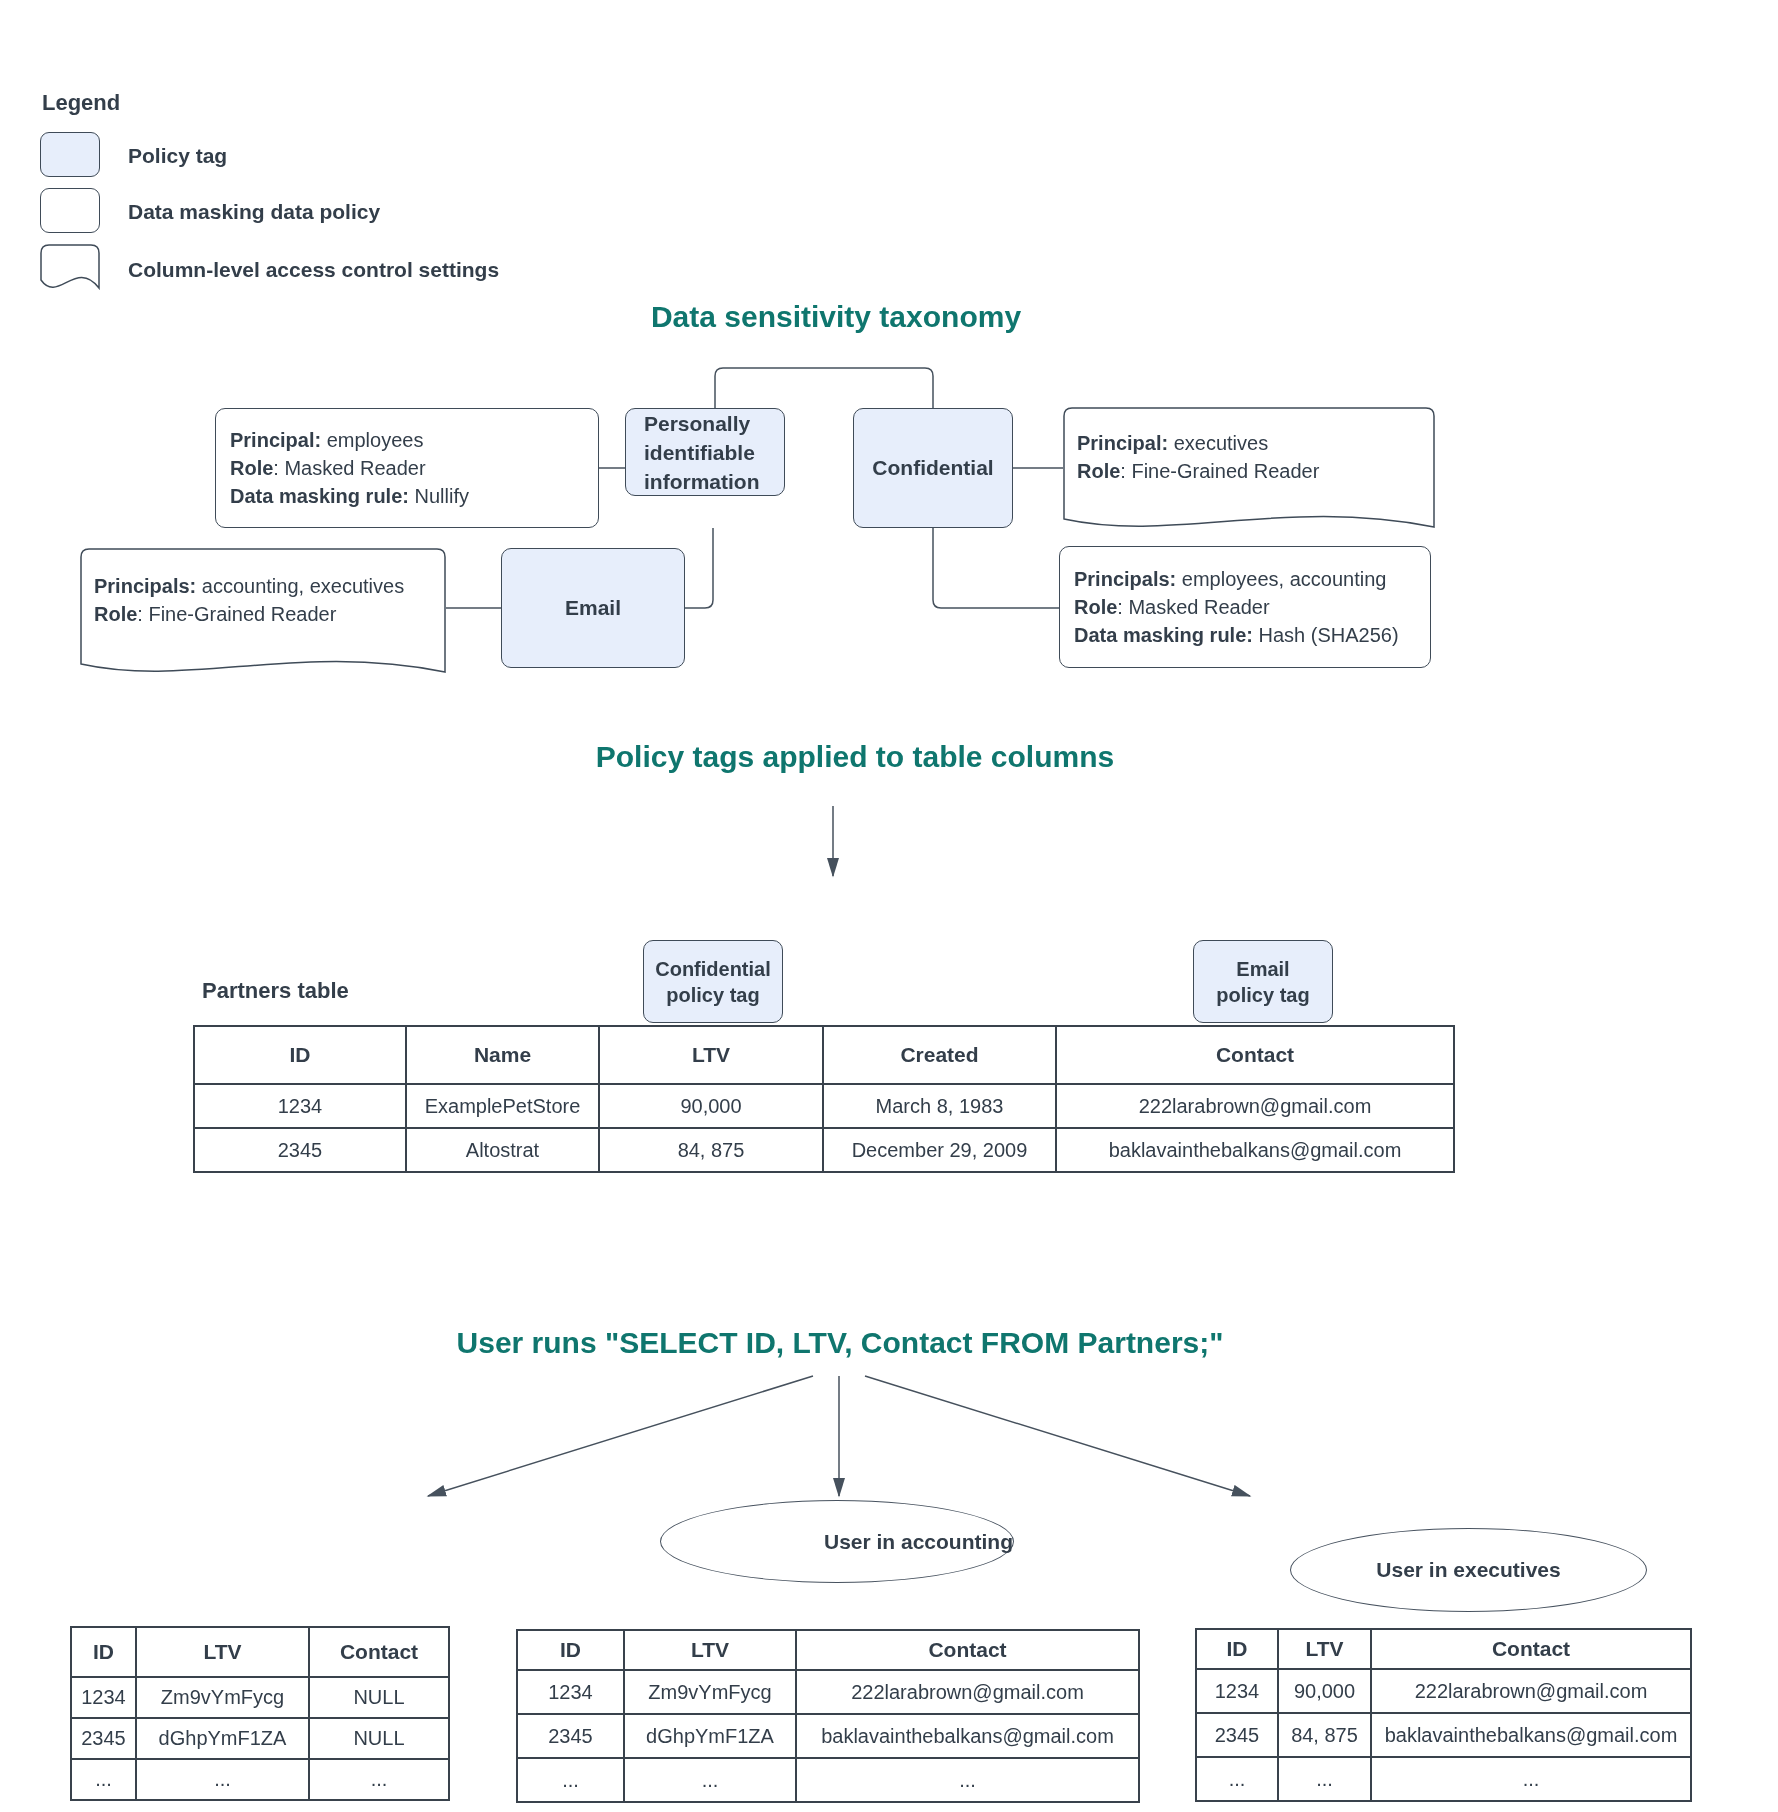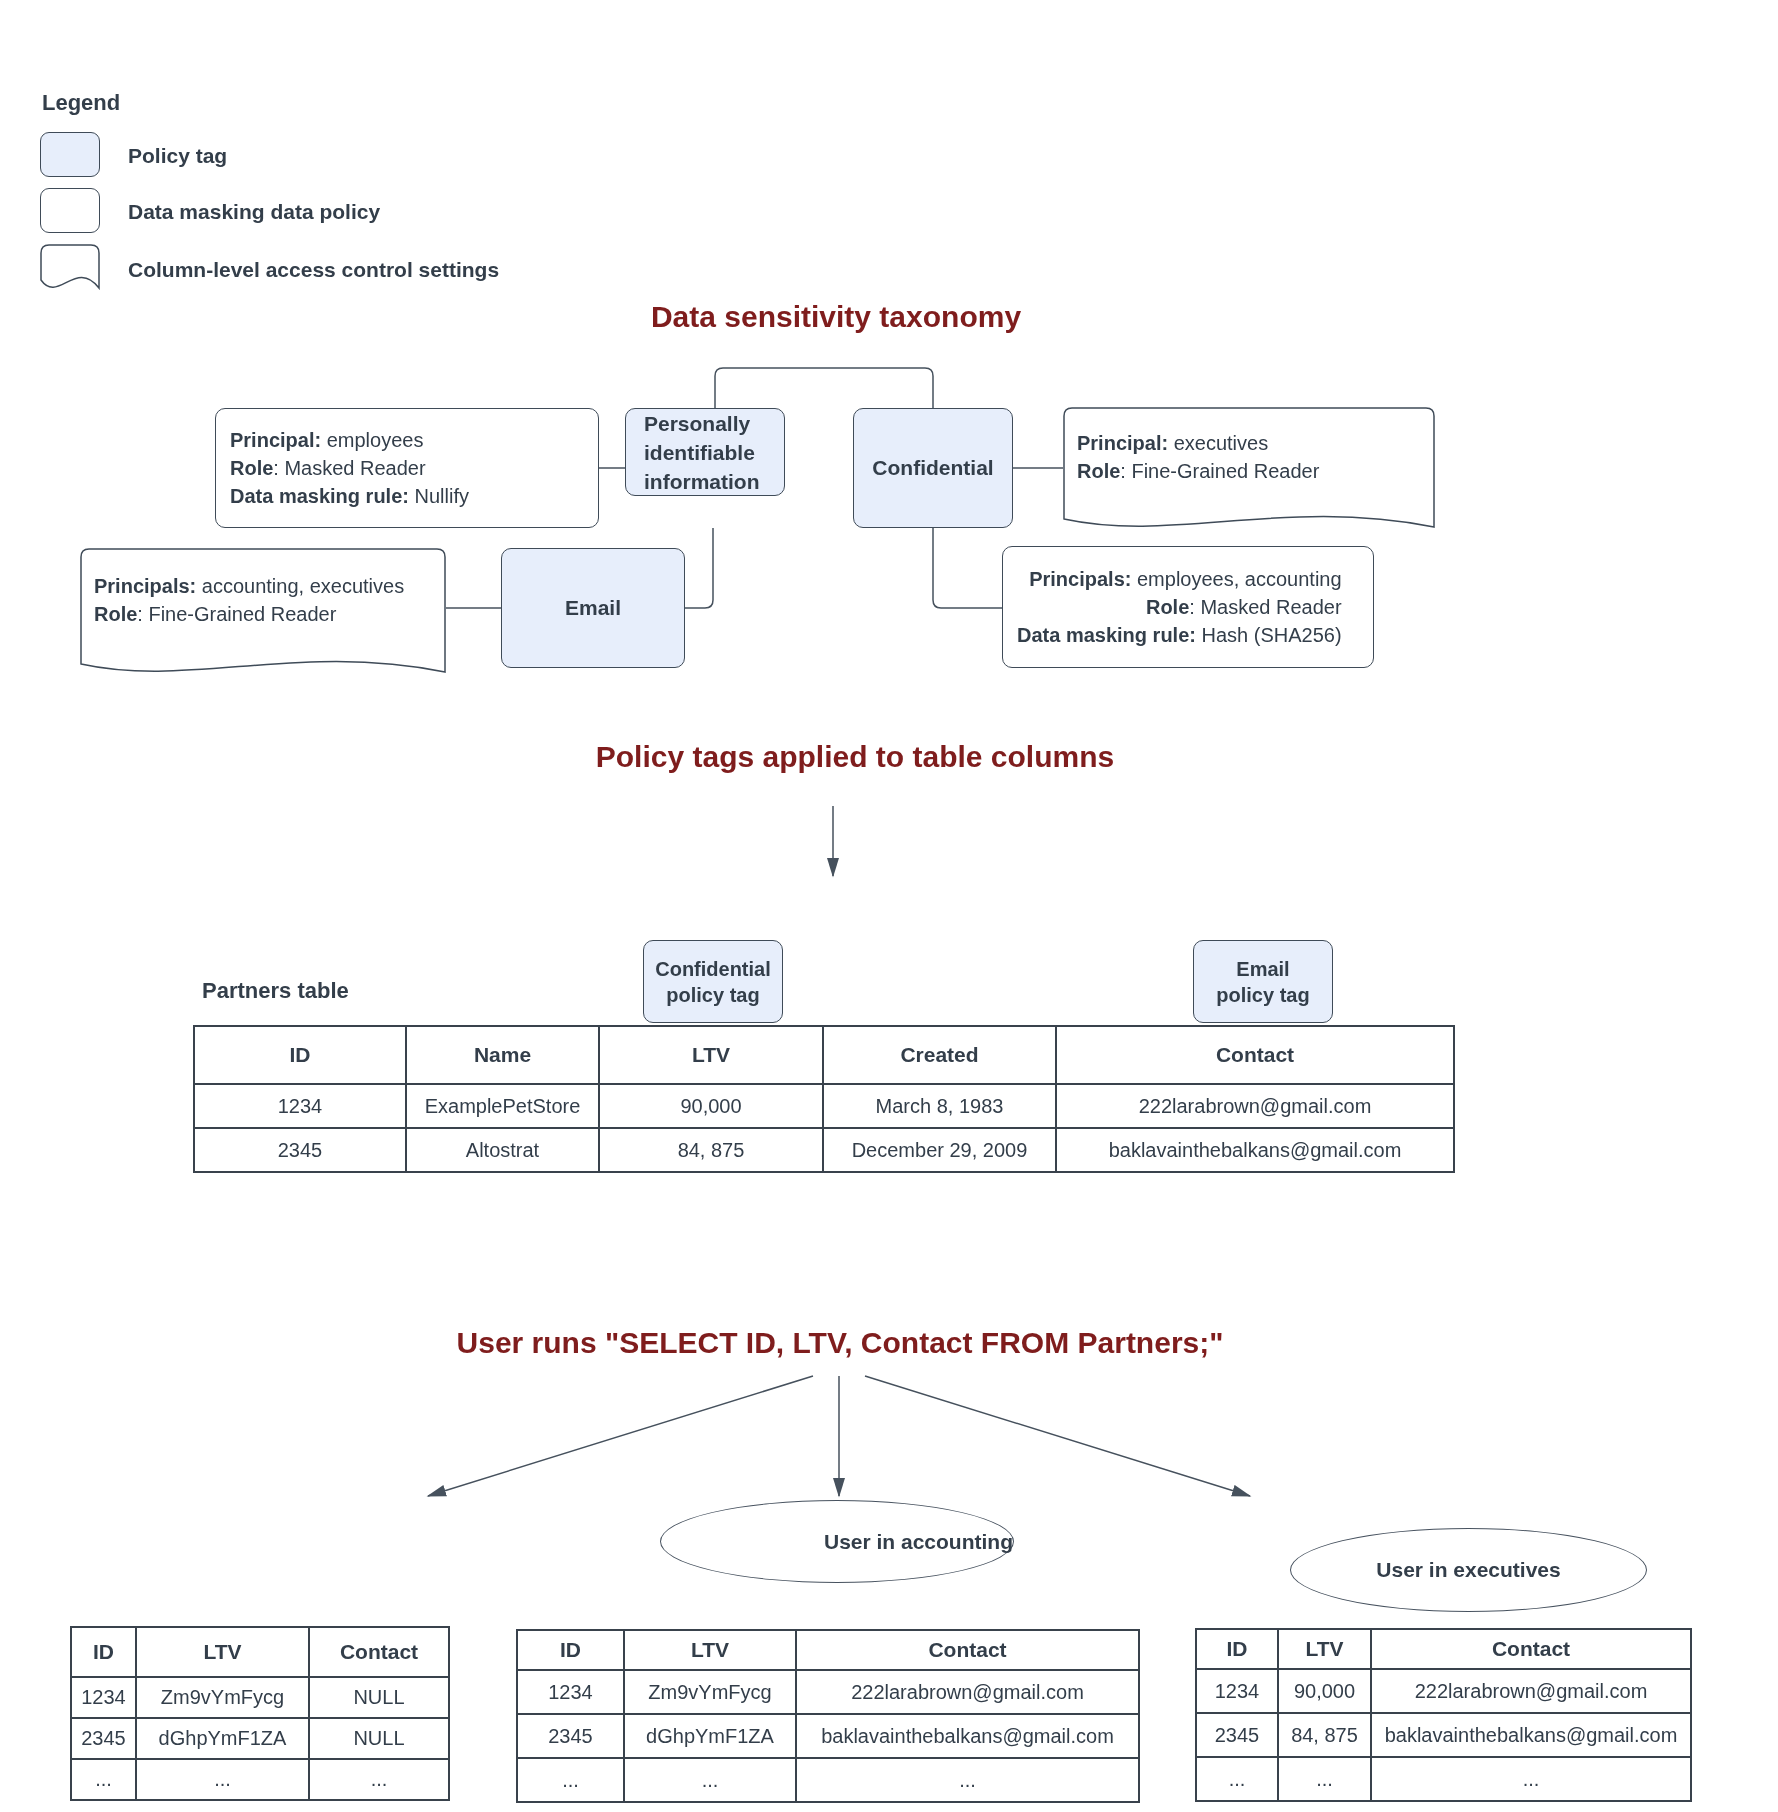--- a/index.html
+++ b/index.html
@@ -1,18 +1,18 @@
 <!DOCTYPE html>
 <html><head>
 <meta charset="utf-8">
 <style>
   html,body{margin:0;padding:0;background:#ffffff;}
   body{width:1778px;height:1812px;font-family:"Liberation Sans",sans-serif;color:#333e4a;}
   .canvas{position:relative;width:1778px;height:1812px;background:#fff;overflow:hidden;margin-top:28px;}
-  .sec-title{position:absolute;transform:translateX(-50%);font-size:30px;font-weight:bold;color:#7f1d1d;white-space:nowrap;}
+  .sec-title{position:absolute;transform:translateX(-50%);font-size:30px;font-weight:bold;color:#0f766e;white-space:nowrap;}
   
   .legend-title{position:absolute;left:42px;top:62px;font-size:22px;font-weight:bold;}
   .legend-label{position:absolute;left:128px;font-size:21px;font-weight:bold;white-space:nowrap;}
   .swatch{position:absolute;left:40px;width:60px;height:45px;border:1.5px solid #3f4b58;border-radius:9px;box-sizing:border-box;background:#fff;}
   .swatch.blue{background:#e7eefb;}
   
   .node{position:absolute;box-sizing:border-box;border:1.5px solid #3f4b58;border-radius:10px;background:#fff;}
   .node.tag{background:#e7eefb;font-weight:bold;font-size:21px;}
   .node.center{display:flex;align-items:center;justify-content:center;text-align:center;}
   .node.vcenter{display:flex;align-items:center;}
@@ -114,21 +114,21 @@
     <div class="doc-text">
         <div><b>Principals:</b> accounting, executives</div>
         <div><b>Role</b>: Fine-Grained Reader</div>
       </div>
   </div>
 
   <div class="node tag center" style="left:501px;top:520px;width:184px;height:120px;">
     <div>Email</div>
   </div>
 
-  <div class="node vcenter" style="left:1002px;top:518px;width:372px;height:122px;text-align:right;">
+  <div class="node vcenter" style="left:1059px;top:518px;width:372px;height:122px;">
     <div class="policy-text">
         <div><b>Principals:</b> employees, accounting</div>
         <div><b>Role</b>: Masked Reader</div>
         <div><b>Data masking rule:</b> Hash (SHA256)</div>
       </div>
   </div>
 
   <div class="sec-title" style="left:855px;top:712px;">Policy tags applied to table columns</div>
 
   <div class="table-label" style="left:202px;top:950px;">Partners table</div>

